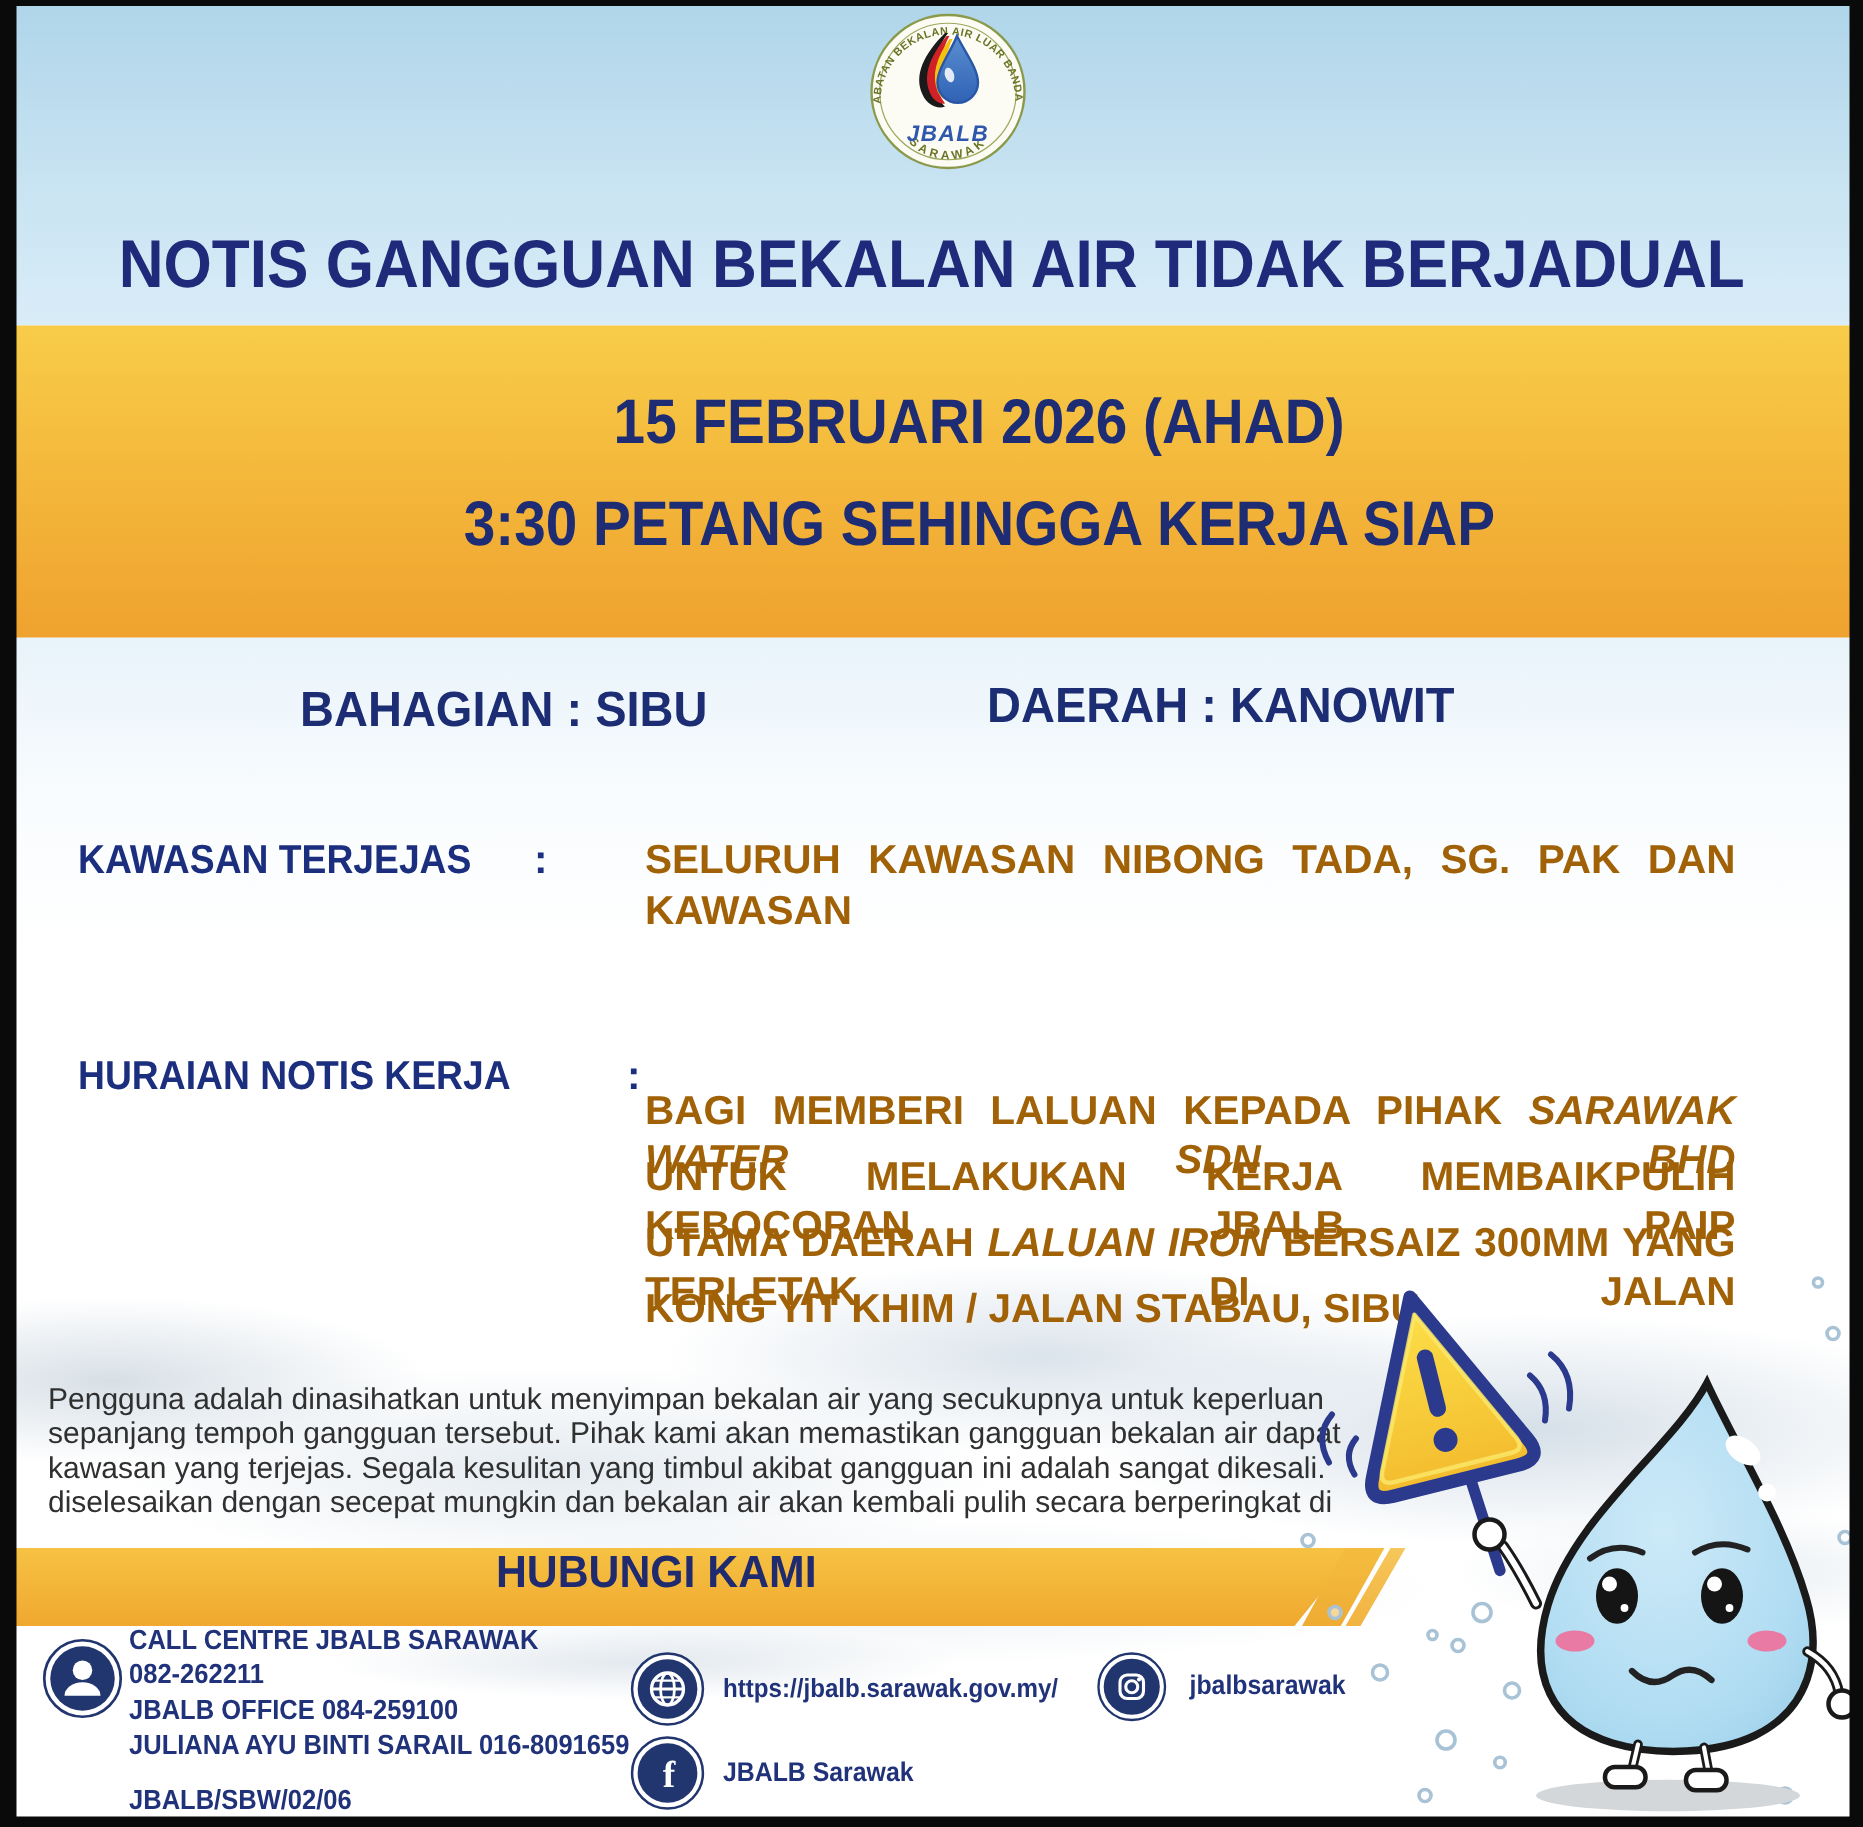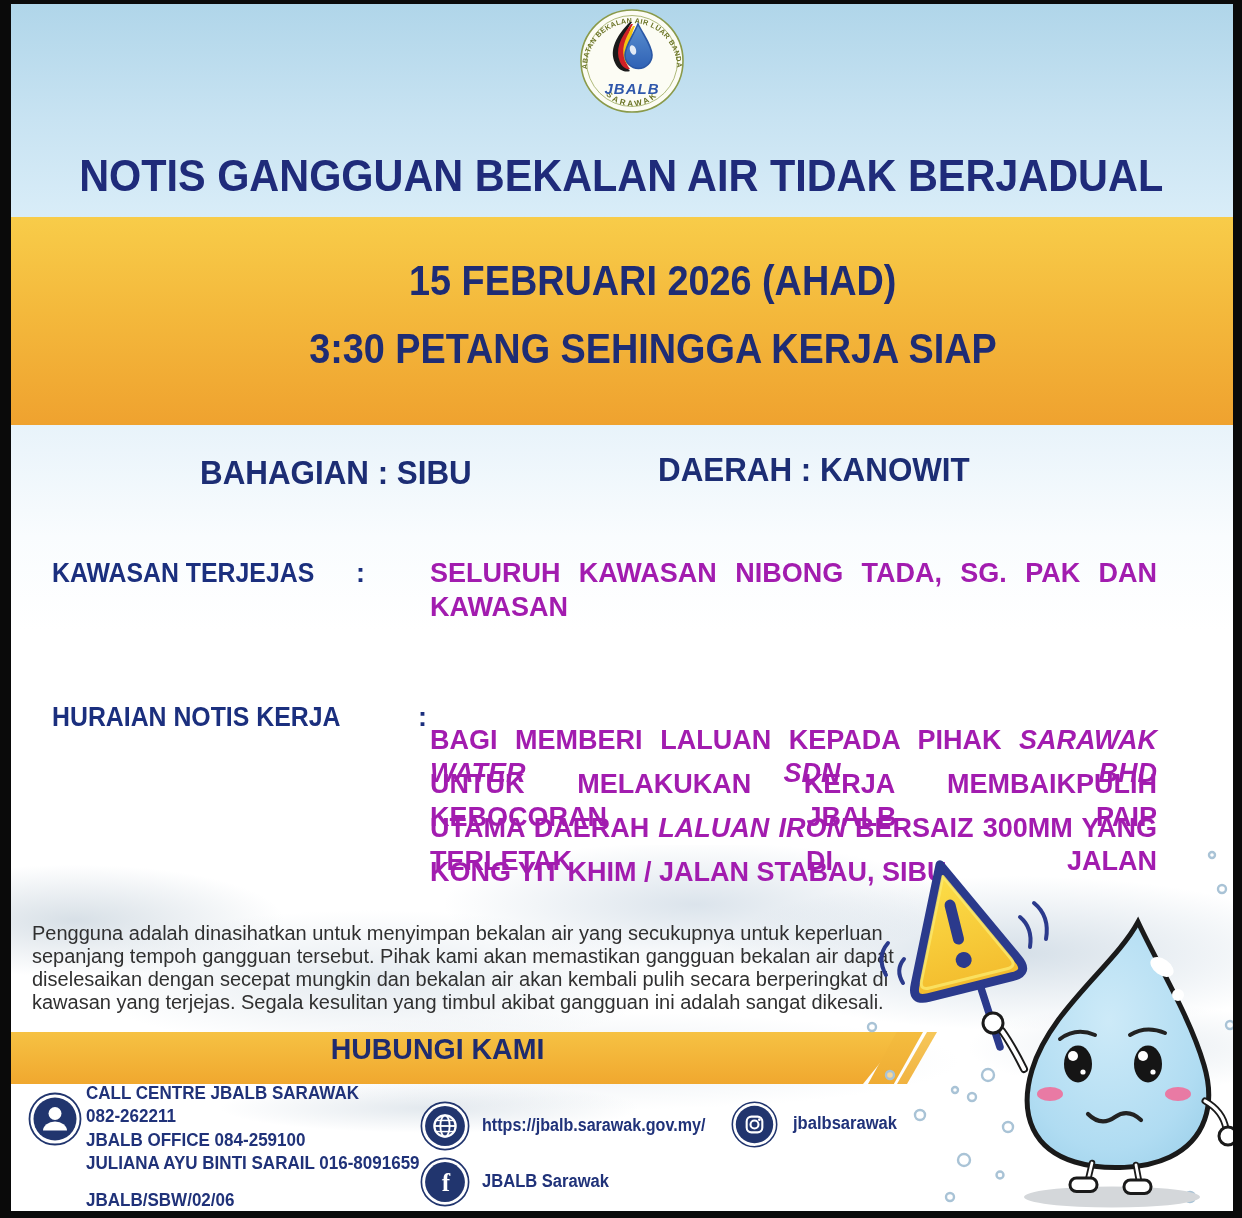--- a/index.html
+++ b/index.html
@@ -31,21 +31,21 @@
   .regionline{position:absolute;top:0;left:0;width:1242px;z-index:5;}
   .reg{position:absolute;font-size:33px;font-weight:bold;color:#1c2d74;white-space:nowrap;
        transform:scaleX(.95);transform-origin:left center;}
   .reg.bahagian{left:200px;top:454px;}
   .reg.daerah{left:658px;top:451px;}
 
   .seclabel{position:absolute;font-size:27px;font-weight:bold;color:#1b2f7e;white-space:nowrap;
        transform:scaleX(.92);transform-origin:left center;z-index:5;}
   .colon{position:absolute;font-size:27px;font-weight:bold;color:#1b2f7e;z-index:5;}
   .valblock{position:absolute;left:430px;width:727px;z-index:5;}
-  .vline{font-size:27px;font-weight:bold;color:#a21caf;white-space:nowrap;}
+  .vline{font-size:27px;font-weight:bold;color:#a16207;white-space:nowrap;}
   .kaw .vline{height:46px;line-height:34px;}
   .hur .vline{height:44px;line-height:33px;}
   .jline{white-space:normal;text-align:justify;text-align-last:justify;}
   .it{font-style:italic;}
 
   .advisory{position:absolute;left:32px;top:922px;width:860px;z-index:5;
        font-size:20px;color:#303030;line-height:23px;}
   .advisory div{white-space:nowrap;}
 
   .splash{position:absolute;left:0;top:845px;width:1242px;height:270px;z-index:1;
@@ -142,22 +142,22 @@
   <div class="valblock hur" style="top:724px;">
     <div class="vline jline"><span>BAGI MEMBERI LALUAN KEPADA PIHAK </span><span class="it">SARAWAK WATER SDN BHD</span></div>
     <div class="vline jline"><span>UNTUK MELAKUKAN KERJA MEMBAIKPULIH KEBOCORAN JBALB PAIP</span></div>
     <div class="vline jline"><span>UTAMA DAERAH </span><span class="it">LALUAN IRON</span><span> BERSAIZ 300MM YANG TERLETAK DI JALAN</span></div>
     <div class="vline"><span>KONG YIT KHIM / JALAN STABAU, SIBU.</span></div>
   </div>
 
   <div class="advisory">
     <div>Pengguna adalah dinasihatkan untuk menyimpan bekalan air yang secukupnya untuk keperluan</div>
     <div>sepanjang tempoh gangguan tersebut. Pihak kami akan memastikan gangguan bekalan air dapat</div>
+    <div>kawasan yang terjejas. Segala kesulitan yang timbul akibat gangguan ini adalah sangat dikesali.</div>
     <div>diselesaikan dengan secepat mungkin dan bekalan air akan kembali pulih secara berperingkat di</div>
-    <div>kawasan yang terjejas. Segala kesulitan yang timbul akibat gangguan ini adalah sangat dikesali.</div>
   </div>
 
   <div class="banner2">
     <span>HUBUNGI KAMI</span>
   </div>
   <div class="stripe s1"></div>
   <div class="stripe s2"></div>
 
   <svg class="cicon" style="left:28px;top:1092px;" width="54" height="54" viewBox="0 0 54 54">
     <circle cx="27" cy="27" r="25.5" fill="#fff" stroke="#21356e" stroke-width="1.8"></circle>

